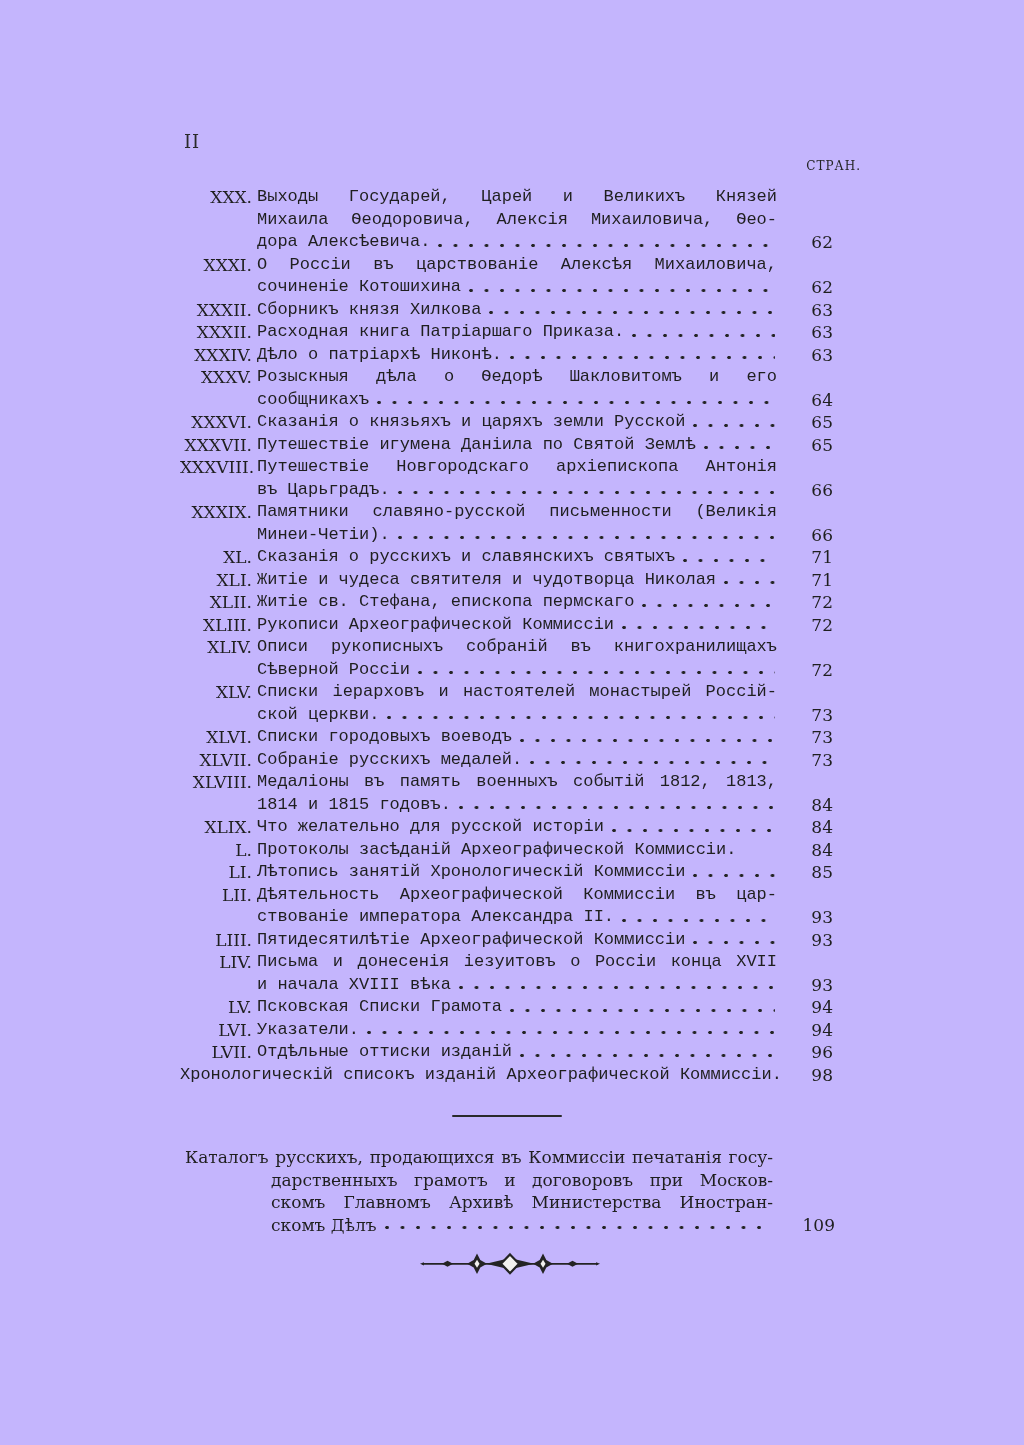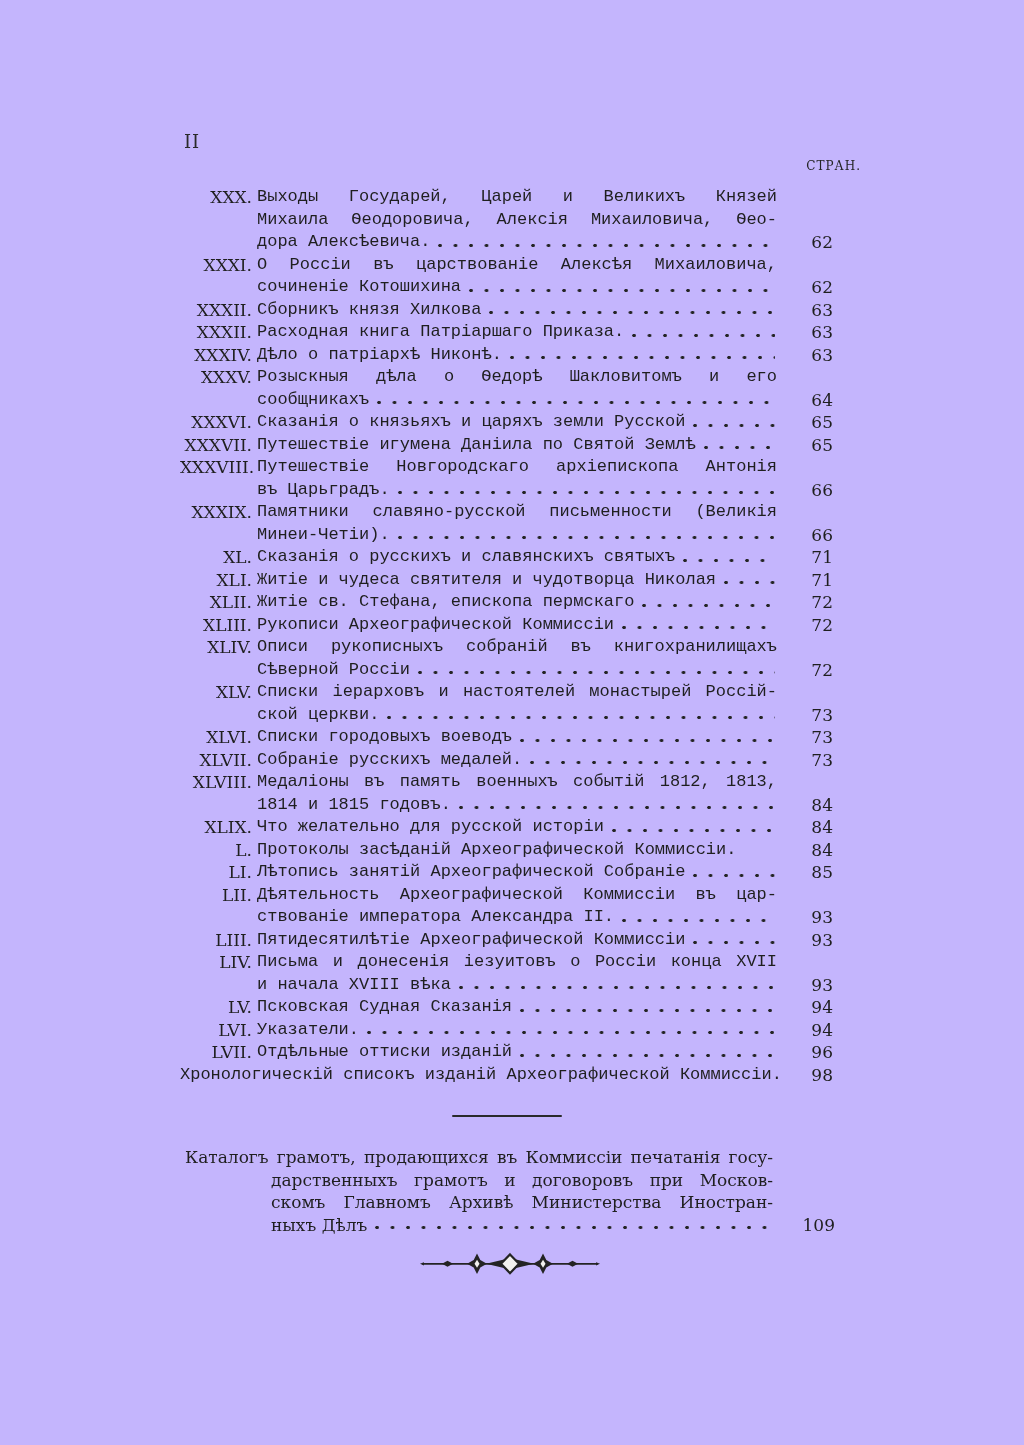--- a/index.html
+++ b/index.html
@@ -283,21 +283,21 @@
               <span class="t">Протоколы засѣданій Археографической Коммиссіи.</span>
               <span class="leader off"></span>
             </div>
           </div>
           <span class="pg">84</span>
         </div>
         <div class="entry">
           <span class="num">LI.</span>
           <div class="body">
             <div class="lline">
-              <span class="t">Лѣтопись занятій Археографической Собраніе</span>
+              <span class="t">Лѣтопись занятій Хронологическій Коммиссіи</span>
               <span class="leader"></span>
             </div>
           </div>
           <span class="pg">85</span>
         </div>
         <div class="entry">
           <span class="num">LII.</span>
           <div class="body">
             <div class="jline">Дѣятельность Археографической Коммиссіи въ цар-</div>
             <div class="lline">
@@ -325,21 +325,21 @@
               <span class="t">и начала XVIII вѣка</span>
               <span class="leader"></span>
             </div>
           </div>
           <span class="pg">93</span>
         </div>
         <div class="entry">
           <span class="num">LV.</span>
           <div class="body">
             <div class="lline">
-              <span class="t">Псковская Судная Сказанія</span>
+              <span class="t">Псковская Списки Грамота</span>
               <span class="leader"></span>
             </div>
           </div>
           <span class="pg">94</span>
         </div>
         <div class="entry">
           <span class="num">LVI.</span>
           <div class="body">
             <div class="lline">
               <span class="t">Указатели.</span>
@@ -368,25 +368,25 @@
         </div>
       </div>
       <span class="pg">98</span>
     </div>
   </div>
 
   <div class="divider"></div>
 
   <div class="catalog">
     <div class="cbody">
-      <div class="jline">Каталогъ грамотъ, продающихся въ Коммиссіи печатанія госу-</div>
+      <div class="jline">Каталогъ русскихъ, продающихся въ Коммиссіи печатанія госу-</div>
       <div class="jline ind">дарственныхъ грамотъ и договоровъ при Москов-</div>
       <div class="jline ind">скомъ Главномъ Архивѣ Министерства Иностран-</div>
       <div class="lline ind">
-        <span class="t">ныхъ Дѣлъ</span>
+        <span class="t">скомъ Дѣлъ</span>
         <span class="leader"></span>
       </div>
     </div>
     <span class="pg">109</span>
   </div>
 
   <div class="ornament">
     <svg width="180" height="26" viewBox="0 0 180 26">
       <g fill="#242424" stroke="none">
         <rect x="2" y="12" width="176" height="1.7" rx="0.8"></rect>

